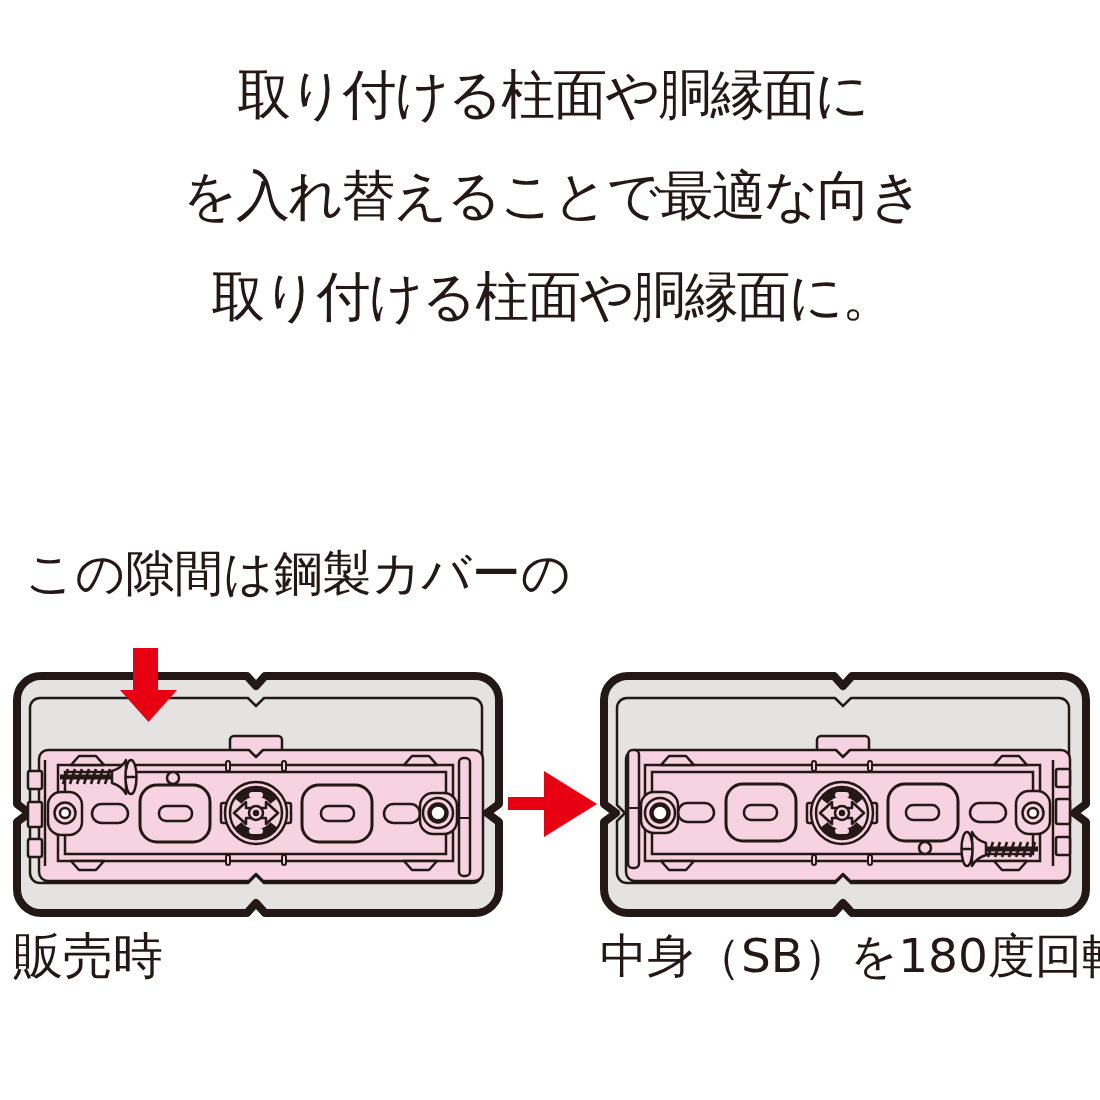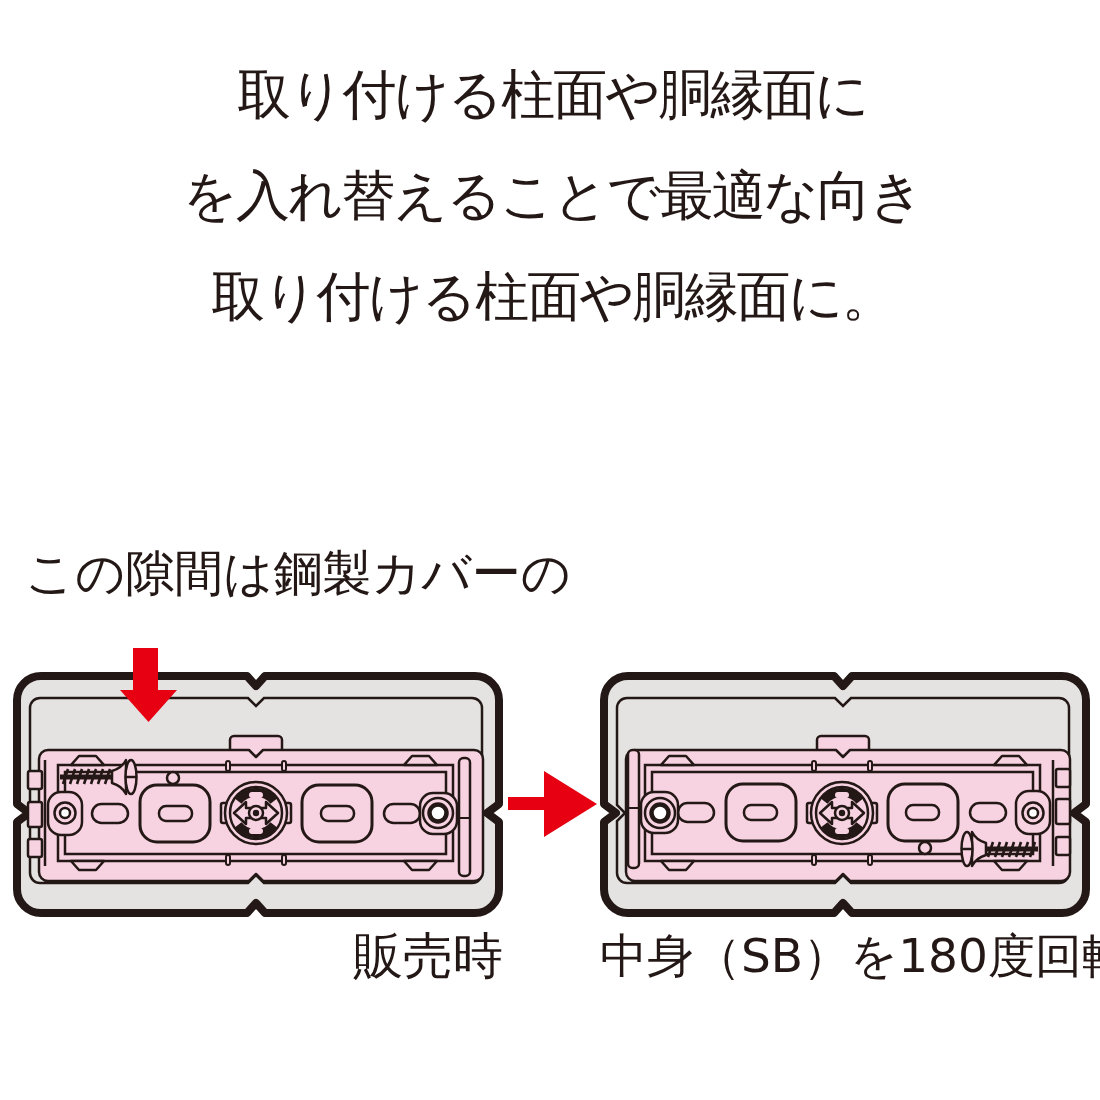--- a/index.html
+++ b/index.html
@@ -27,21 +27,21 @@
   .annotation{
     position:absolute;left:25px;top:492px;width:1075px;
     font-size:49px;line-height:68px;font-weight:500;
     white-space:nowrap;
     margin-top:48px;
   }
   .figure-svg{position:absolute;left:0;top:640px;overflow:visible;}
   .caption{
     position:absolute;top:928px;width:490px;
     font-size:50px;line-height:56px;font-weight:500;
-    text-align:right;white-space:nowrap;
+    text-align:left;white-space:nowrap;
   }
   .caption-left{left:13px;}
   .caption-right{left:600px;font-size:47px;}
   
   .st{stroke:var(--line);}
   .fg{fill:var(--case-gray);}
   .fp{fill:var(--cover-pink);}
   .fn{fill:none;}
   .fw{fill:#ffffff;}
   .fl{fill:var(--line);}

